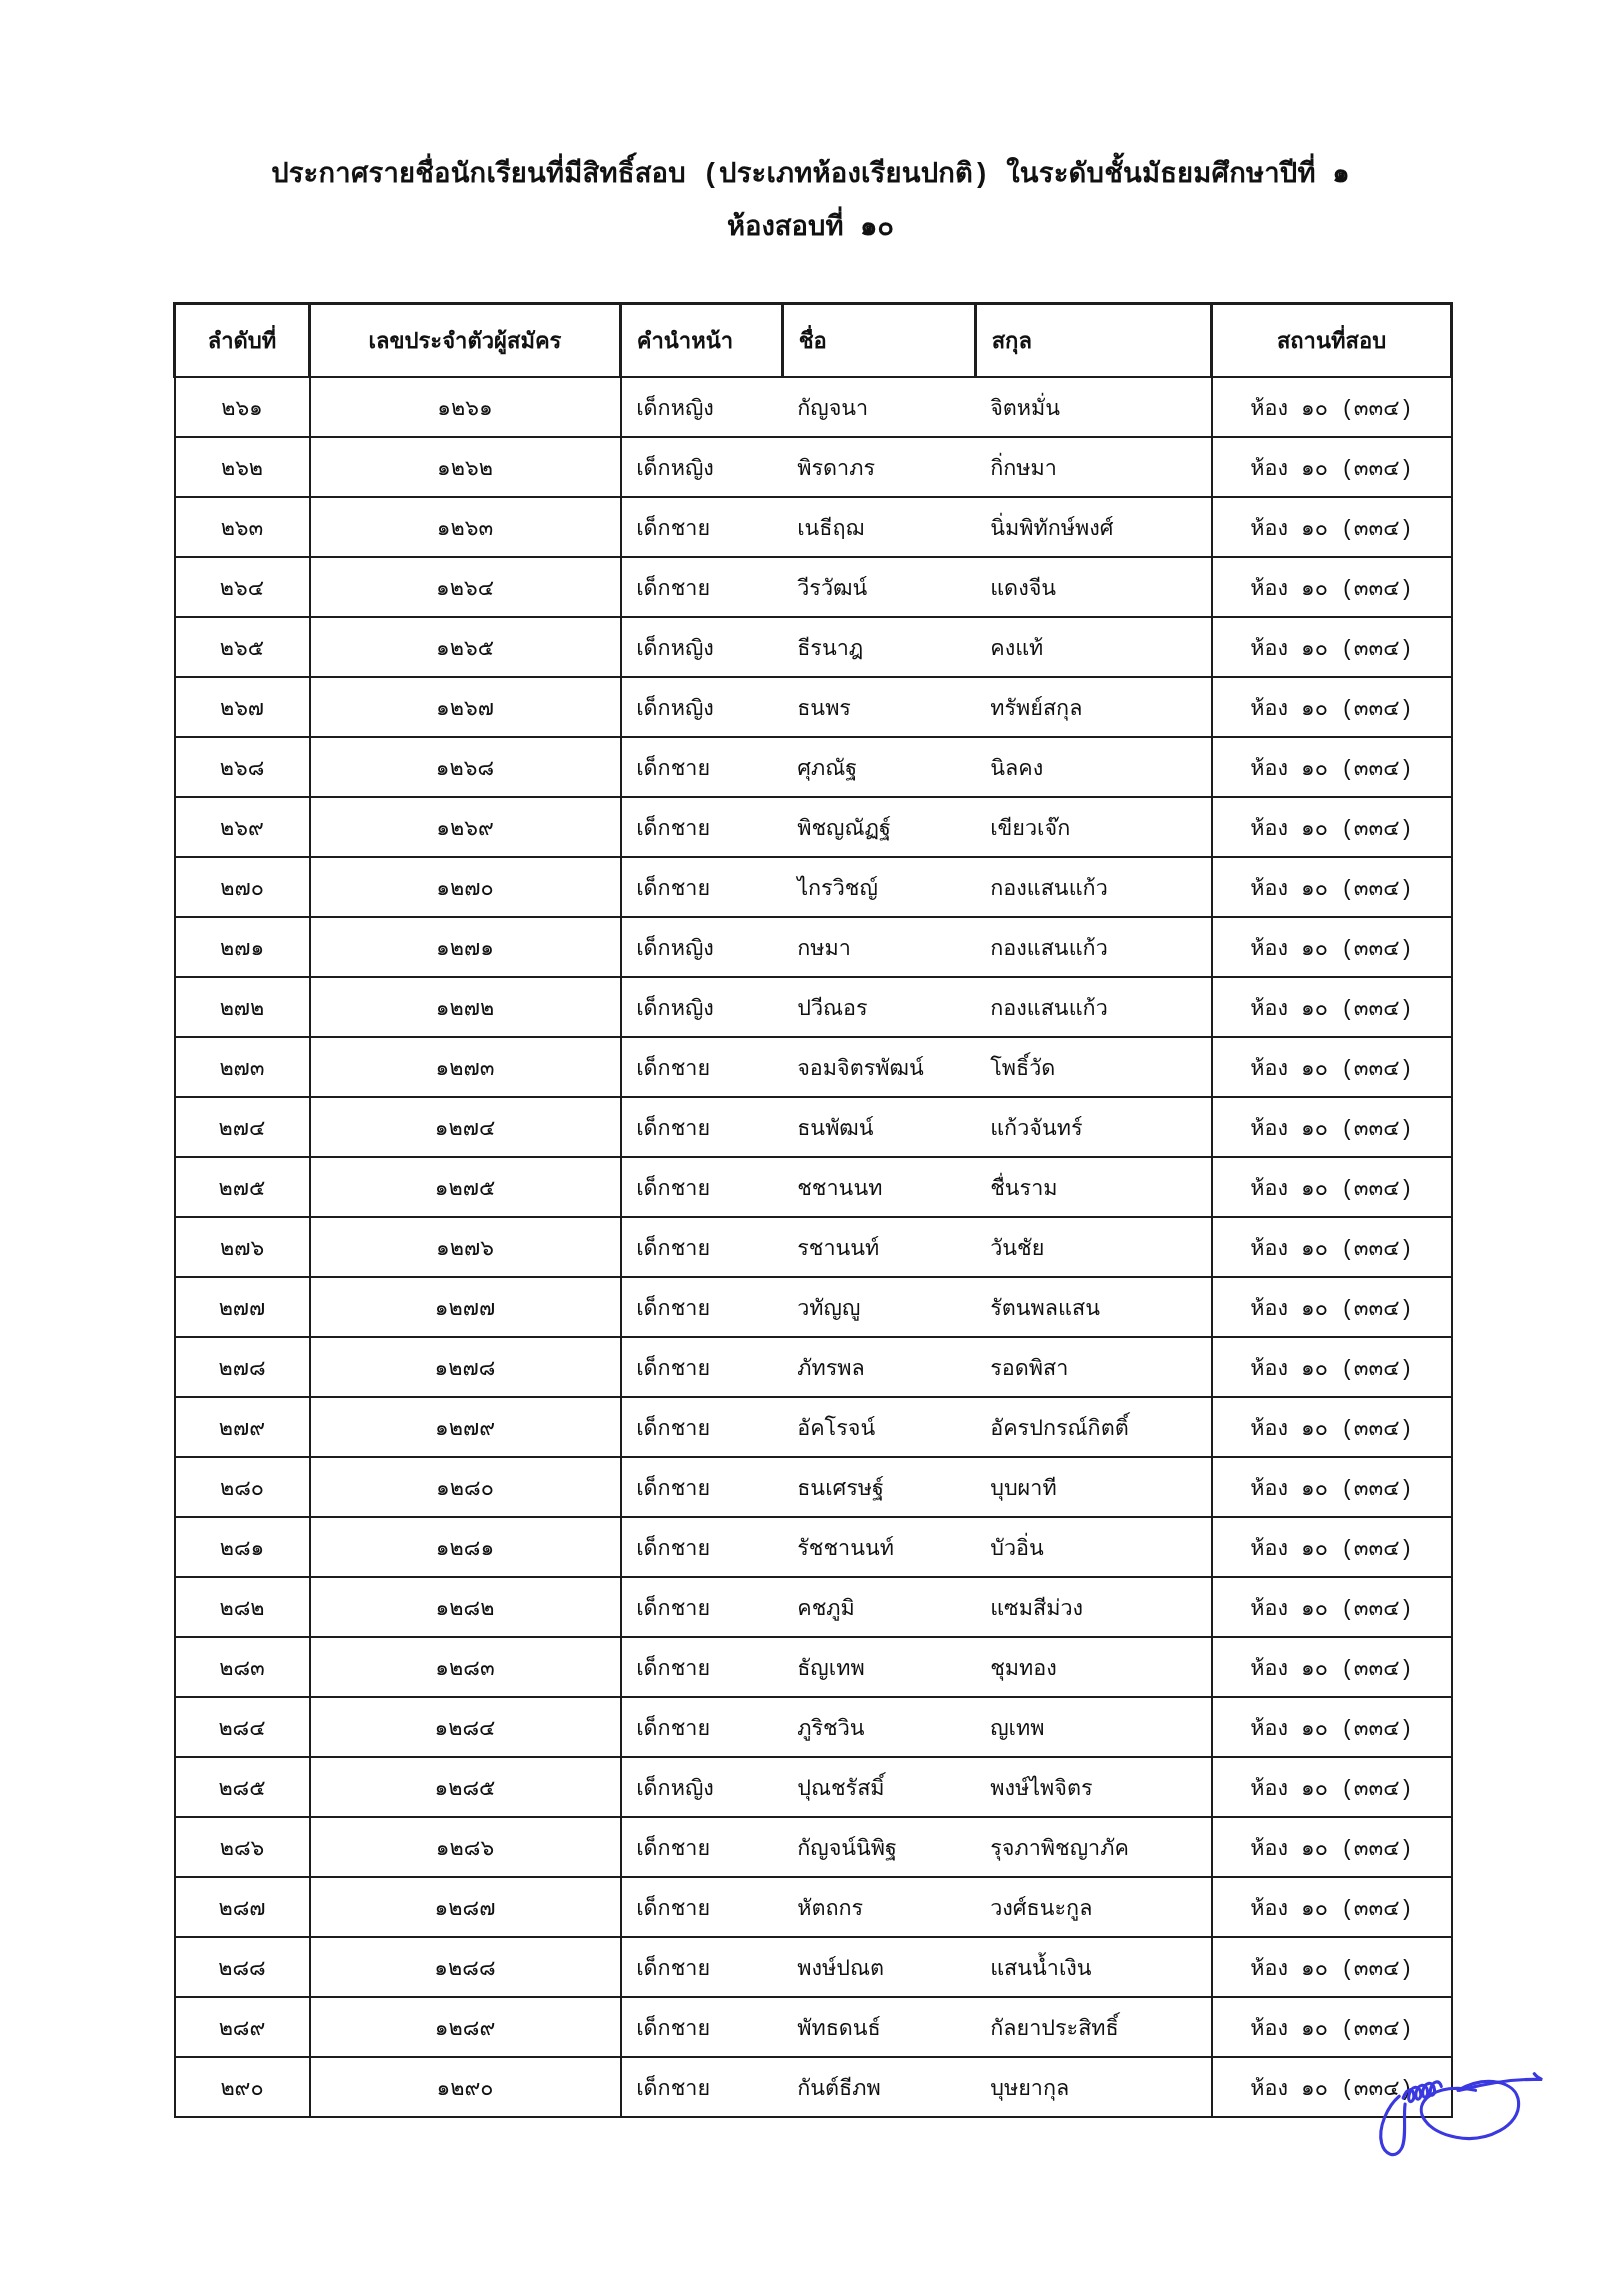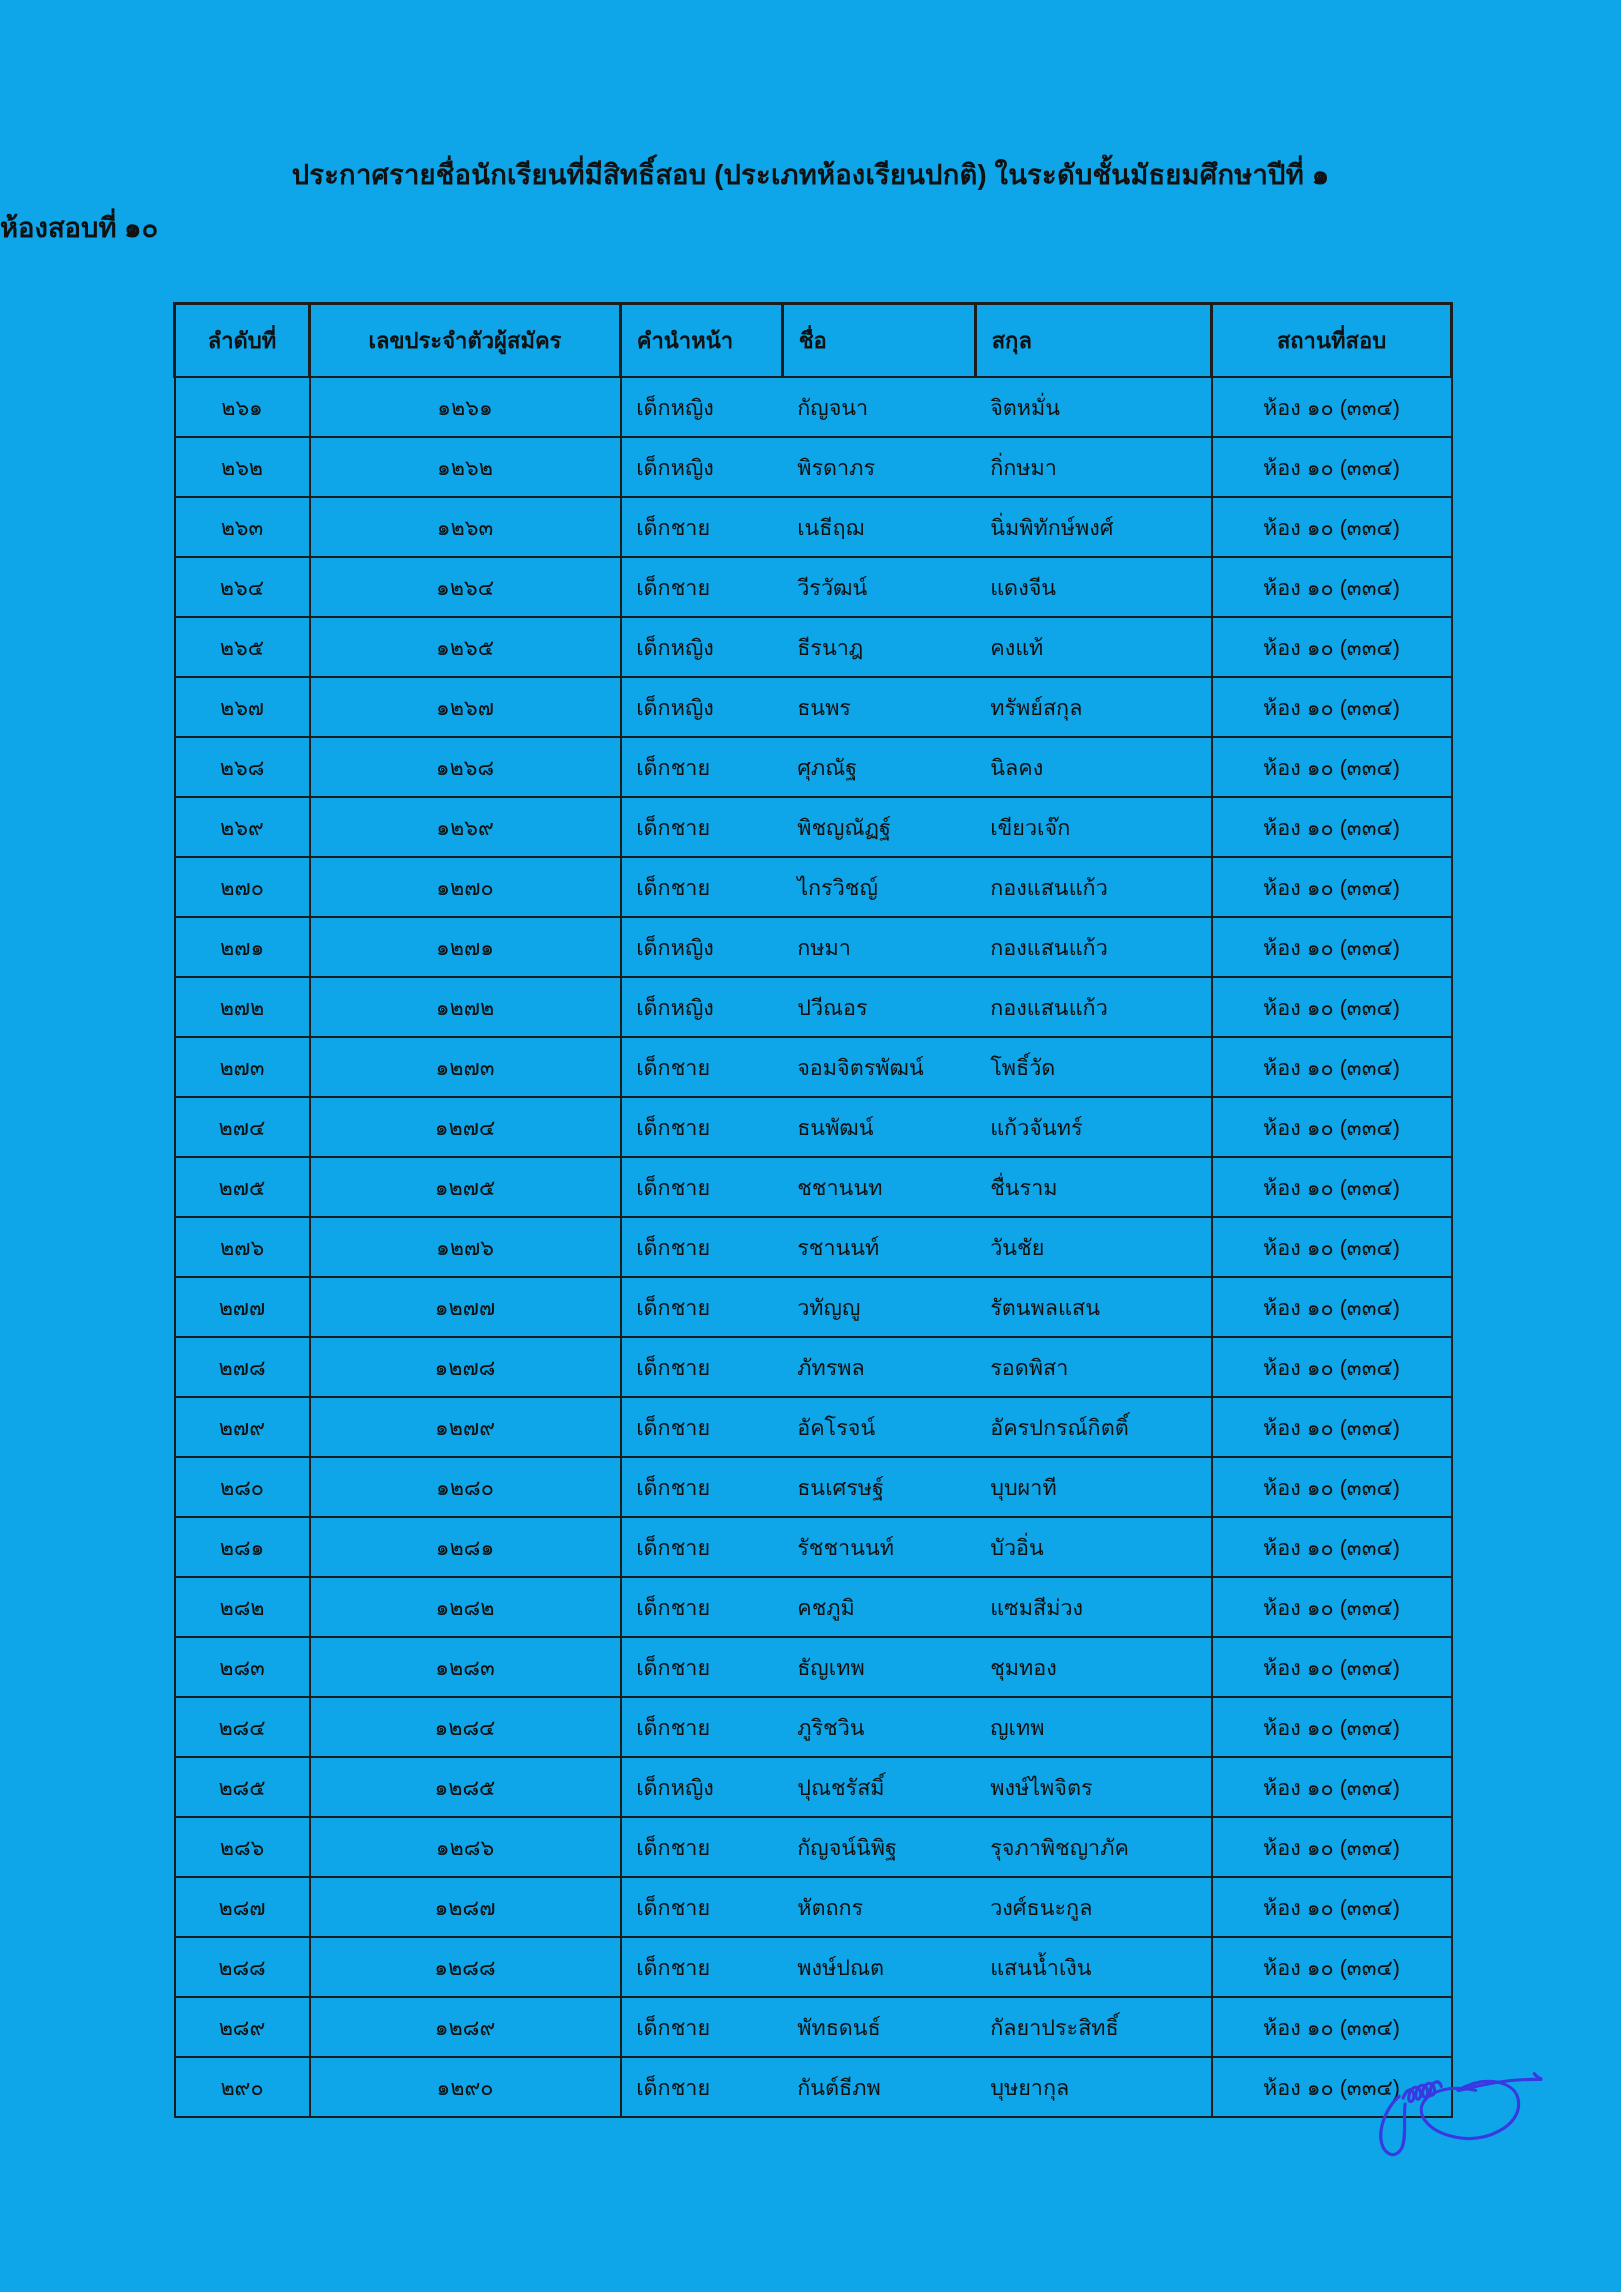--- a/index.html
+++ b/index.html
@@ -1,36 +1,36 @@
 <!DOCTYPE html>
 <html><head>
 <meta charset="utf-8">
 <style>
   html, body { margin: 0; padding: 0; background: #e8e8e8; }
   .page {
     position: relative;
     width: 1621px;
     height: 2293px;
-    background: #0ea5e9;
-    font-family: Liberation Sans, sans-serif;
+    background: #ffffff;
+    font-family: Liberation Mono, monospace;
     color: #111;
     overflow: hidden;
   }
   .title-line1 {
     position: absolute;
     top: 153px; left: 0; width: 100%;
     text-align: center;
     font-size: 27.4px; font-weight: bold;
     line-height: 43px;
     letter-spacing: 0.2px;
   }
   .title-line2 {
     position: absolute;
     top: 206px; left: 0; width: 100%;
-    text-align: left;
+    text-align: center;
     font-size: 27.4px; font-weight: bold;
     line-height: 43px;
   }
   table.doc-table {
     position: absolute;
     left: 173px; top: 302px;
     width: 1277px;
     border-collapse: collapse;
     table-layout: fixed;
   }

